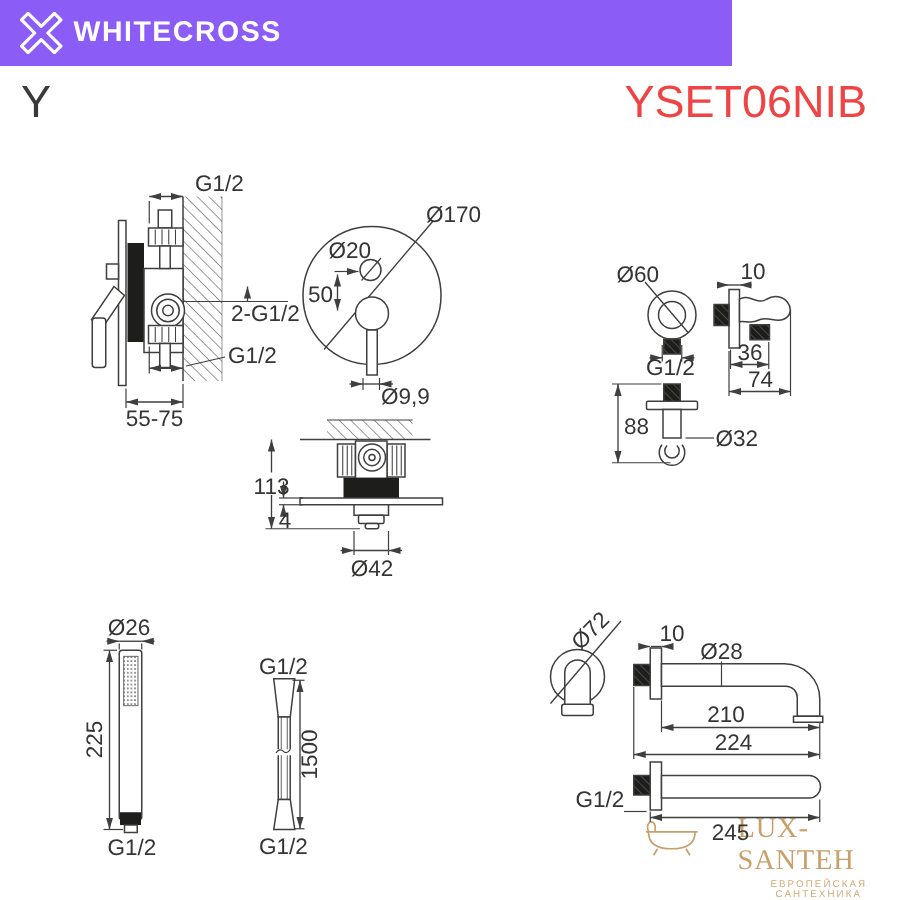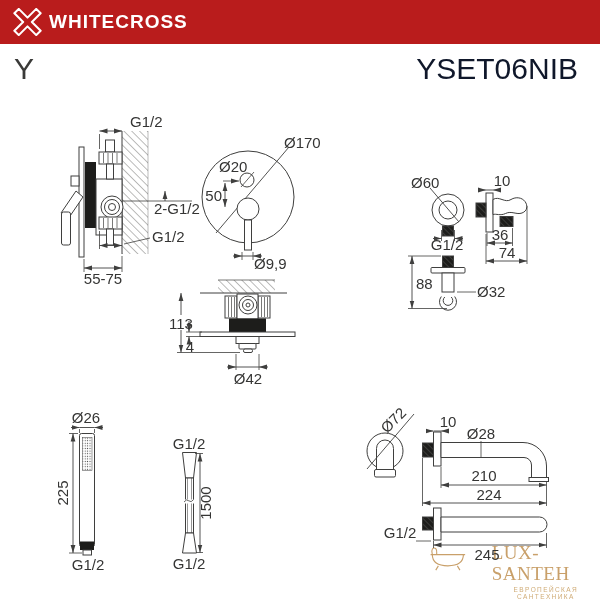--- a/index.html
+++ b/index.html
@@ -1,23 +1,23 @@
 <!DOCTYPE html>
 <html><head>
 <meta charset="utf-8">
 <style>
   html,body{margin:0;padding:0;background:#fff;}
   .page{position:relative;width:600px;height:600px;background:#fff;overflow:hidden;
         font-family:"Liberation Sans",sans-serif;}
-  .topbar{position:absolute;left:0;top:0;width:600px;height:44px;background:#b91c1c;
+  .topbar{position:absolute;left:0;top:0;width:488px;height:44px;background:#8b5cf6;
           display:flex;align-items:center;}
   .logo{margin-left:13px;display:flex;align-items:center;}
   .brand{color:#fff;font-size:19px;font-weight:bold;letter-spacing:1px;margin-left:7px;}
   .series{position:absolute;left:14px;top:52px;font-size:30px;color:#3a3a38;}
-  .model{position:absolute;right:22px;top:52px;font-size:30px;color:#0f172a;}
+  .model{position:absolute;right:22px;top:52px;font-size:30px;color:#ef4444;}
   svg.draw{position:absolute;left:0;top:0;}
   .dim{font-size:15px;fill:#353534;}
   .watermark{position:absolute;left:428px;top:543px;width:172px;display:flex;align-items:flex-start;
              color:#c9a06a;gap:20px;}
   .wm-text{margin-left:4px;}
   .wm-title{font-family:"Liberation Serif",serif;font-size:19px;letter-spacing:.5px;line-height:1.1;}
   .wm-sub{font-size:6.5px;letter-spacing:1.4px;text-align:center;margin-top:1px;color:#d0ac77;}
 </style>
 </head>
 <body>

